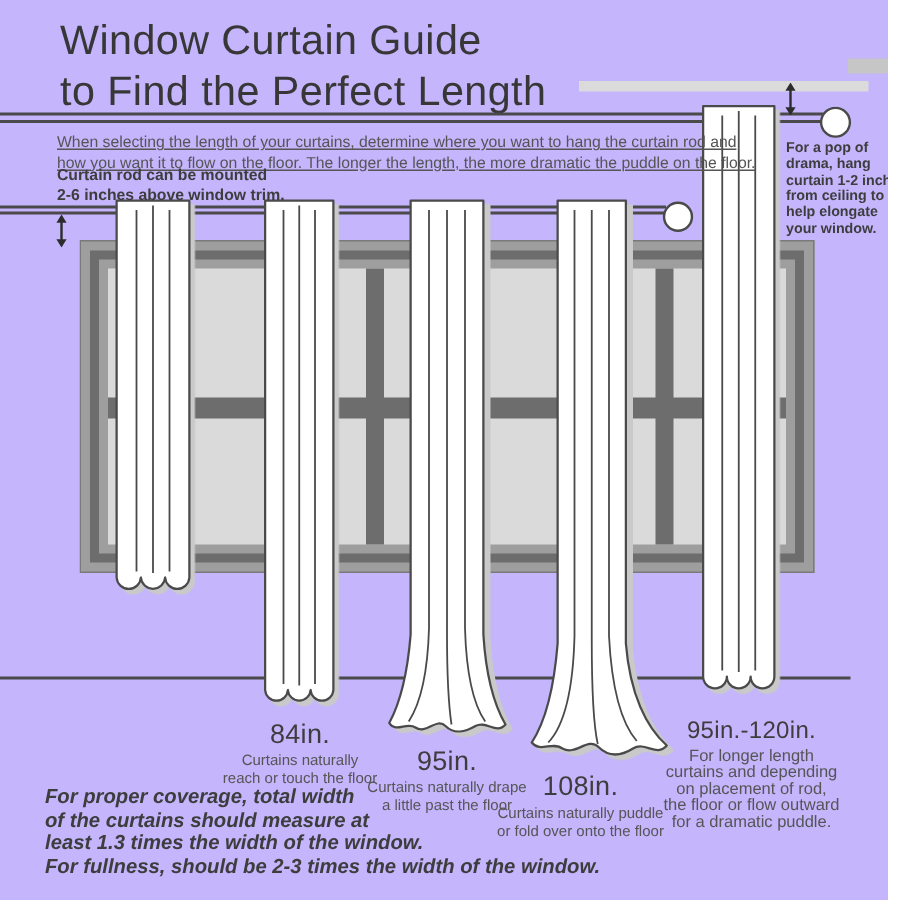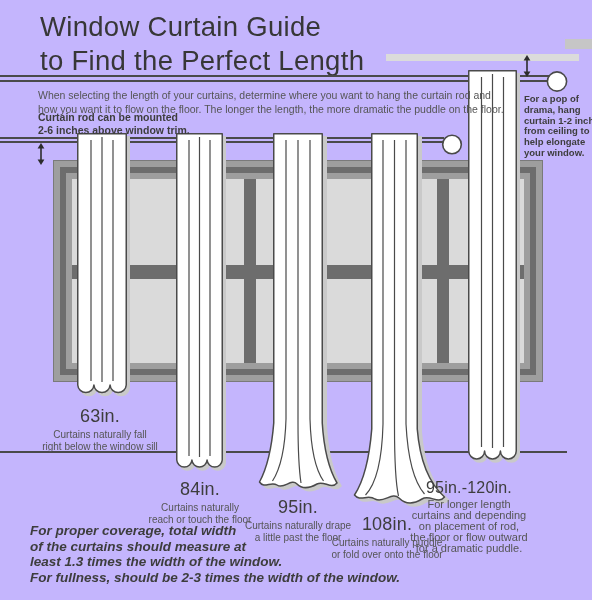--- a/index.html
+++ b/index.html
@@ -42,35 +42,35 @@
   .c4{left:352px;top:133px;} .c5{left:468px;top:70px;}
 
   .finial circle{fill:#fff;stroke:#4a4a4a;stroke-width:1.6;}
   .fin-main{left:441px;top:134px;} .fin-upper{left:546px;top:71px;}
 
   .arrow path{stroke:#2c2c2c;} .arrow .hd{fill:#2c2c2c;stroke:none;}
   .arrow-left{left:35px;top:143px;} .arrow-right{left:521px;top:55px;}
 
   
   .intro{left:38px;top:89px;font-size:10.5px;line-height:13.5px;color:#555;}
-  .intro div{white-space:nowrap;}
+  .intro div{white-space:nowrap;text-decoration:underline;}
   .rodnote{left:38px;top:111px;font-size:10.5px;line-height:13px;font-weight:700;color:#3d3d3d;}
   .rodnote div{white-space:nowrap;}
   .ceilnote{left:524px;top:94px;font-size:9.5px;line-height:10.8px;font-weight:700;color:#3d3d3d;}
   .ceilnote div{white-space:nowrap;}
 
   .len-label{text-align:center;color:#3d3d3d;}
   .len-big{font-size:18px;letter-spacing:.2px;}
   .len-big.sm{font-size:16px;}
   .len-desc{font-size:10px;line-height:12.3px;color:#555;margin-top:2px;}
   .lab63{left:30px;top:406px;width:140px;}
   .lab84{left:130px;top:479px;width:140px;}
   .lab95{left:228px;top:497px;width:140px;}
   .lab108{left:312px;top:514px;width:150px;}
-  .lab120{left:388px;top:479px;width:162px;}
+  .lab120{left:420px;top:479px;width:162px;}
   .lab120 .len-desc{font-size:11px;line-height:11px;}
 
   .footer{left:30px;top:523px;width:470px;font-size:13.5px;line-height:15.5px;font-weight:700;color:#3d3d3d;font-style:italic;}
 </style>
 </head>
 <body>
 
 <div class="stage">
 
   <div class="abs title">
@@ -152,27 +152,20 @@
 
   <div class="abs ceilnote">
     <div>For a pop of</div>
     <div>drama, hang</div>
     <div>curtain 1-2 inches</div>
     <div>from ceiling to</div>
     <div>help elongate</div>
     <div>your window.</div>
   </div>
 
-  <div class="abs len-label lab63">
-    <div class="len-big">63in.</div>
-    <div class="len-desc">
-      <div>Curtains naturally fall</div>
-      <div>right below the window sill</div>
-    </div>
-  </div>
 
   <div class="abs len-label lab84">
     <div class="len-big">84in.</div>
     <div class="len-desc">
       <div>Curtains naturally</div>
       <div>reach or touch the floor</div>
     </div>
   </div>
 
   <div class="abs len-label lab95">

